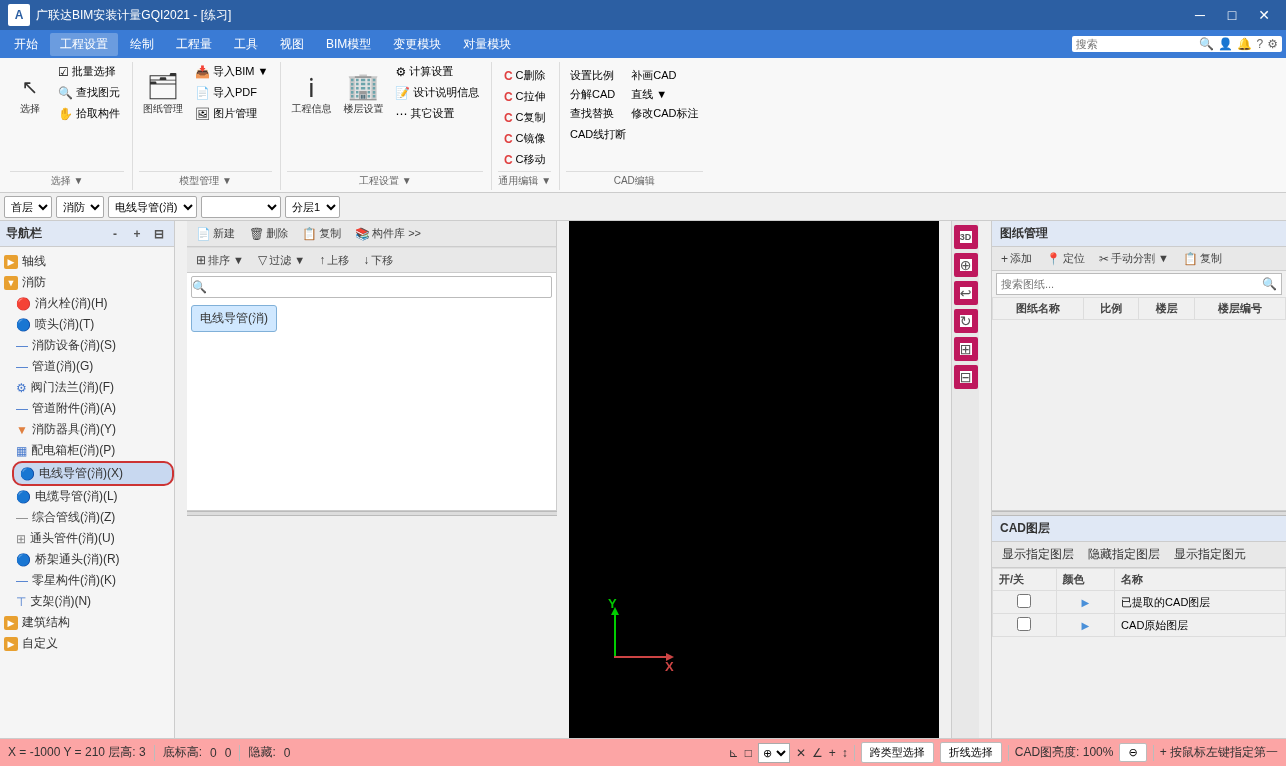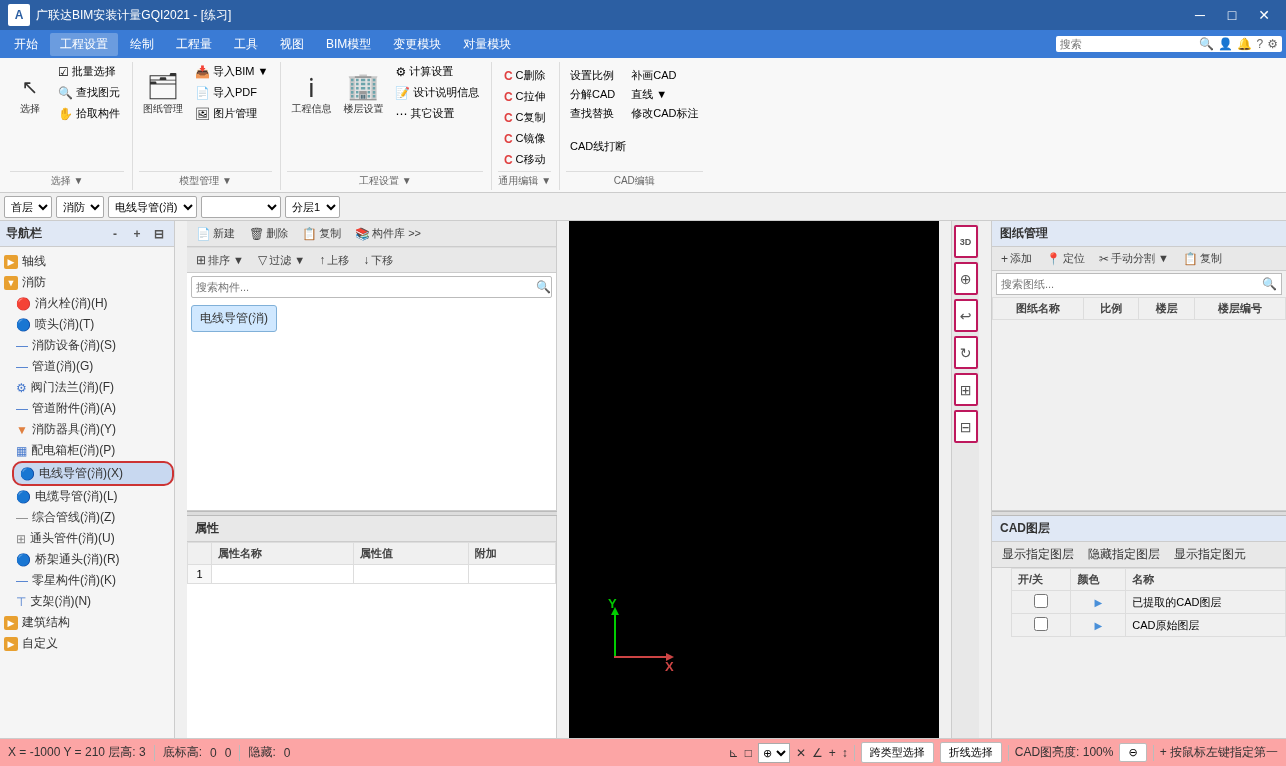--- a/index.html
+++ b/index.html
@@ -10,21 +10,21 @@
     .title-bar-left { display: flex; align-items: center; gap: 6px; }
     .title-bar-logo { width: 22px; height: 22px; background: #fff; border-radius: 2px; display: flex; align-items: center; justify-content: center; color: #2c5fa3; font-weight: bold; font-size: 11px; }
     .title-bar-title { font-size: 12px; color: white; }
     .title-bar-controls { display: flex; gap: 4px; }
     .title-ctrl { width: 28px; height: 20px; display: flex; align-items: center; justify-content: center; cursor: pointer; color: white; font-size: 14px; }
     
     
     .menu-bar { height: 28px; background: #3a7bd5; display: flex; align-items: center; padding: 0 4px; gap: 2px; }
     .menu-item { padding: 3px 10px; color: white; cursor: pointer; font-size: 12px; border-radius: 2px; white-space: nowrap; }
     .menu-item:hover, .menu-item.active { background: rgba(255,255,255,0.25); }
-    .menu-search { margin-left: auto; display: flex; align-items: center; background: white; border-radius: 2px; padding: 1px 4px; gap: 20px; }
+    .menu-search { margin-left: auto; display: flex; align-items: center; background: white; border-radius: 2px; padding: 1px 4px; gap: 4px; }
     .menu-search input { border: none; outline: none; font-size: 11px; width: 120px; }
     .menu-search-icons { display: flex; gap: 4px; color: #666; }
     
     
     .ribbon { background: #f8f8f8; border-bottom: 1px solid #ccc; display: flex; flex-direction: column; }
     .ribbon-content { display: flex; align-items: stretch; padding: 4px 6px 2px; gap: 2px; min-height: 80px; }
     .ribbon-group { display: flex; flex-direction: column; align-items: center; border-right: 1px solid #ddd; padding: 0 8px 0 4px; gap: 2px; }
     .ribbon-group:last-child { border-right: none; }
     .ribbon-group-label { font-size: 10px; color: #666; margin-top: auto; padding-top: 2px; border-top: 1px solid #ddd; width: 100%; text-align: center; padding-bottom: 2px; }
     .ribbon-row { display: flex; gap: 4px; align-items: center; }
@@ -80,30 +80,30 @@
     .drawing-search input { border: none; outline: none; font-size: 11px; flex: 1; width: 200px; }
     .drawing-table { flex: 1; overflow: auto; }
     .drawing-table table { width: 100%; border-collapse: collapse; }
     .drawing-table th { background: #f0f0f0; border: 1px solid #ddd; padding: 3px 6px; font-size: 11px; color: #444; text-align: center; }
     
     
     .cad-layers-panel { flex: 1; display: flex; flex-direction: column; overflow: hidden; }
     .cad-layers-header { height: 26px; background: #e0e8f5; border-bottom: 1px solid #ccc; display: flex; align-items: center; padding: 0 8px; font-size: 12px; color: #333; font-weight: bold; }
     .cad-layers-toolbar { background: #e8e8e8; border-bottom: 1px solid #ccc; display: flex; align-items: center; padding: 2px 6px; gap: 6px; font-size: 11px; }
     .cad-layers-tool-btn { cursor: pointer; color: #333; padding: 2px 4px; border-radius: 2px; white-space: nowrap; }
-    .cad-layers-table { flex: 1; overflow: auto; margin-left: 19px; }
+    .cad-layers-table { flex: 1; overflow: auto; }
     .cad-layers-table table { width: 100%; border-collapse: collapse; }
     .cad-layers-table th { background: #f0f0f0; border: 1px solid #ddd; padding: 3px 6px; font-size: 11px; color: #444; text-align: left; }
     .cad-layers-table td { border: 1px solid #ddd; padding: 3px 6px; font-size: 11px; }
     .layer-checkbox { width: 14px; height: 14px; border: 1px solid #999; background: white; cursor: pointer; }
     .layer-triangle { color: #4a90d9; font-size: 10px; cursor: pointer; }
     
     
     .right-toolbar { width: 28px; min-width: 28px; background: #e8e8e8; border-left: 1px solid #ccc; display: flex; flex-direction: column; align-items: center; padding: 4px 2px; gap: 4px; }
-    .view-tool-btn { width: 24px; height: 33px; display: flex; align-items: center; justify-content: center; cursor: pointer; border-radius: 2px; font-size: 14px; color: #555; border: 2px solid #be185d; background: white; }
+    .view-tool-btn { width: 24px; height: 24px; display: flex; align-items: center; justify-content: center; cursor: pointer; border-radius: 2px; font-size: 14px; color: #555; border: 6px solid #be185d; background: white; }
     
     
     .status-bar { height: 28px; background: #fca5a5; border-top: 1px solid #ccc; display: flex; align-items: center; padding: 0 8px; gap: 8px; font-size: 11px; color: #333; }
     .status-sep { width: 1px; height: 16px; background: #bbb; }
     .status-right { margin-left: auto; display: flex; align-items: center; gap: 6px; }
     .status-btn { padding: 2px 8px; background: white; border: 1px solid #bbb; border-radius: 2px; cursor: pointer; font-size: 11px; }
     
     
     ::-webkit-scrollbar { width: 8px; height: 8px; }
     ::-webkit-scrollbar-track { background: #f0f0f0; }
@@ -208,21 +208,21 @@
         <div class="ribbon-small-btn"><span style="color:#e04040;font-weight:bold;">C</span>C删除</div>
         <div class="ribbon-small-btn"><span style="color:#e04040;font-weight:bold;">C</span>C拉伸</div>
         <div class="ribbon-small-btn"><span style="color:#e04040;font-weight:bold;">C</span>C复制</div>
         <div class="ribbon-small-btn"><span style="color:#e04040;font-weight:bold;">C</span>C镜像</div>
         <div class="ribbon-small-btn"><span style="color:#e04040;font-weight:bold;">C</span>C移动</div>
       </div>
       <div class="ribbon-group-label">通用编辑 ▼</div>
     </div>
 
     <div class="ribbon-group">
-      <div style="display:flex;flex-direction:column;gap:14px;padding-top:4px;">
+      <div style="display:flex;flex-direction:column;gap:2px;padding-top:4px;">
         <div style="display:flex;gap:8px;">
           <div>
             <div class="ribbon-small-btn">设置比例</div>
             <div class="ribbon-small-btn">分解CAD</div>
             <div class="ribbon-small-btn">查找替换</div>
           </div>
           <div>
             <div class="ribbon-small-btn">补画CAD</div>
             <div class="ribbon-small-btn">直线 ▼</div>
             <div class="ribbon-small-btn">修改CAD标注</div>
@@ -378,55 +378,29 @@
           <span>▽</span> 过滤 ▼
         </div>
         <div class="comp-btn">
           <span>↑</span> 上移
         </div>
         <div class="comp-btn">
           <span>↓</span> 下移
         </div>
       </div>
       <div class="comp-search">
-        <input type="text" placeholder="搜索构件..." style="">
         <span>🔍</span>
       </div>
       <div class="comp-list-area">
         <div class="comp-item">电线导管(消)</div>
       </div>
     </div>
 
     <div class="panel-divider"></div>
 
-    <div class="props-panel">
-      <div class="props-header">
-        <span>属性</span>
-      </div>
-      <div class="props-table">
-        <table>
-          <thead>
-            <tr>
-              <th></th>
-              <th>属性名称</th>
-              <th>属性值</th>
-              <th>附加</th>
-            </tr>
-          </thead>
-          <tbody>
-            <tr>
-              <td class="props-row-num">1</td>
-              <td></td>
-              <td></td>
-              <td></td>
-            </tr>
-          </tbody>
-        </table>
-      </div>
-    </div>
   </div>
 
   <div class="cad-viewport">
 
     <div class="cad-axes" style="position:absolute;bottom:80px;left:30px;width:60px;height:60px;">
       <div style="position:absolute;bottom:0;left:15px;width:2px;height:45px;background:#00cc00;"></div>
       <div style="position:absolute;bottom:0;left:15px;width:55px;height:2px;background:#cc4444;"></div>
       <span style="position:absolute;bottom:47px;left:9px;color:#00cc00;font-size:13px;font-weight:bold;">Y</span>
       <span style="position:absolute;bottom:-16px;left:66px;color:#cc4444;font-size:13px;font-weight:bold;">X</span>
 

